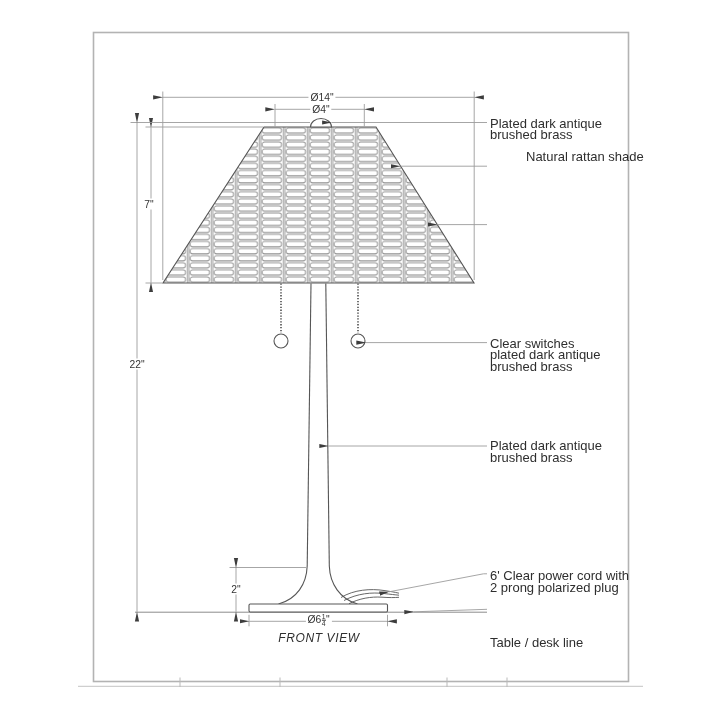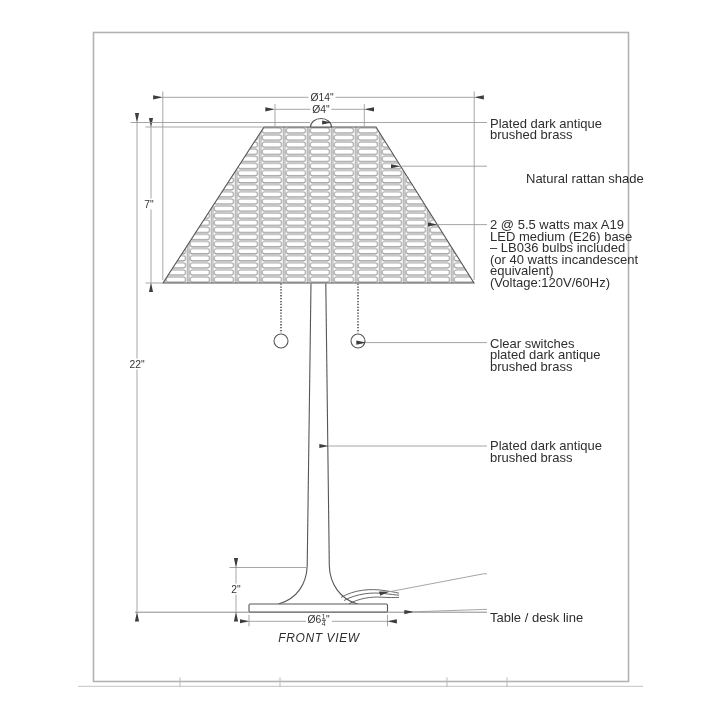--- a/index.html
+++ b/index.html
@@ -124,39 +124,35 @@
 <div class="dimlabel" style="left:321px;top:109.3px;">Ø4"</div>
 <div class="dimlabel" style="left:149px;top:204px;">7"</div>
 <div class="dimlabel" style="left:137px;top:364px;">22"</div>
 <div class="dimlabel" style="left:236px;top:589px;">2"</div>
 <div class="dimlabel" style="left:318.5px;top:619.5px;"><span>Ø6</span><span class="frac"><span class="num">1</span><span class="den">4</span></span><span>"</span></div>
 
 <div class="note" style="top:117.5px;">
   <div>Plated dark antique</div>
   <div>brushed brass</div>
 </div>
-<div class="note" style="top:173px;padding-left:36px;">
+<div class="note" style="top:151px;padding-left:36px;">
   <div>Natural rattan shade</div>
-</div>
-<div class="note" style="top:219.2px;">
-  <div>2 @ 5.5 watts max A19</div>
-  <div>LED medium (E26) base</div>
-  <div>– LB036 bulbs included</div>
-  <div>(or 40 watts incandescent</div>
-  <div>equivalent)</div>
-  <div>(Voltage:120V/60Hz)</div>
 </div>
 <div class="note" style="top:337.5px;">
   <div>Clear switches</div>
   <div>plated dark antique</div>
   <div>brushed brass</div>
 </div>
 <div class="note" style="top:440px;">
   <div>Plated dark antique</div>
   <div>brushed brass</div>
 </div>
-<div class="note" style="top:612px;">
+<div class="note" style="top:570.2px;">
+  <div>6' Clear power cord with</div>
+  <div>2 prong polarized plug</div>
+</div>
+<div class="note" style="top:637px;">
   <div>Table / desk line</div>
 </div>
 
 <div class="viewlabel" style="left:319px;top:637.5px;">FRONT VIEW</div>
 
 </div>
 
 </body></html>

